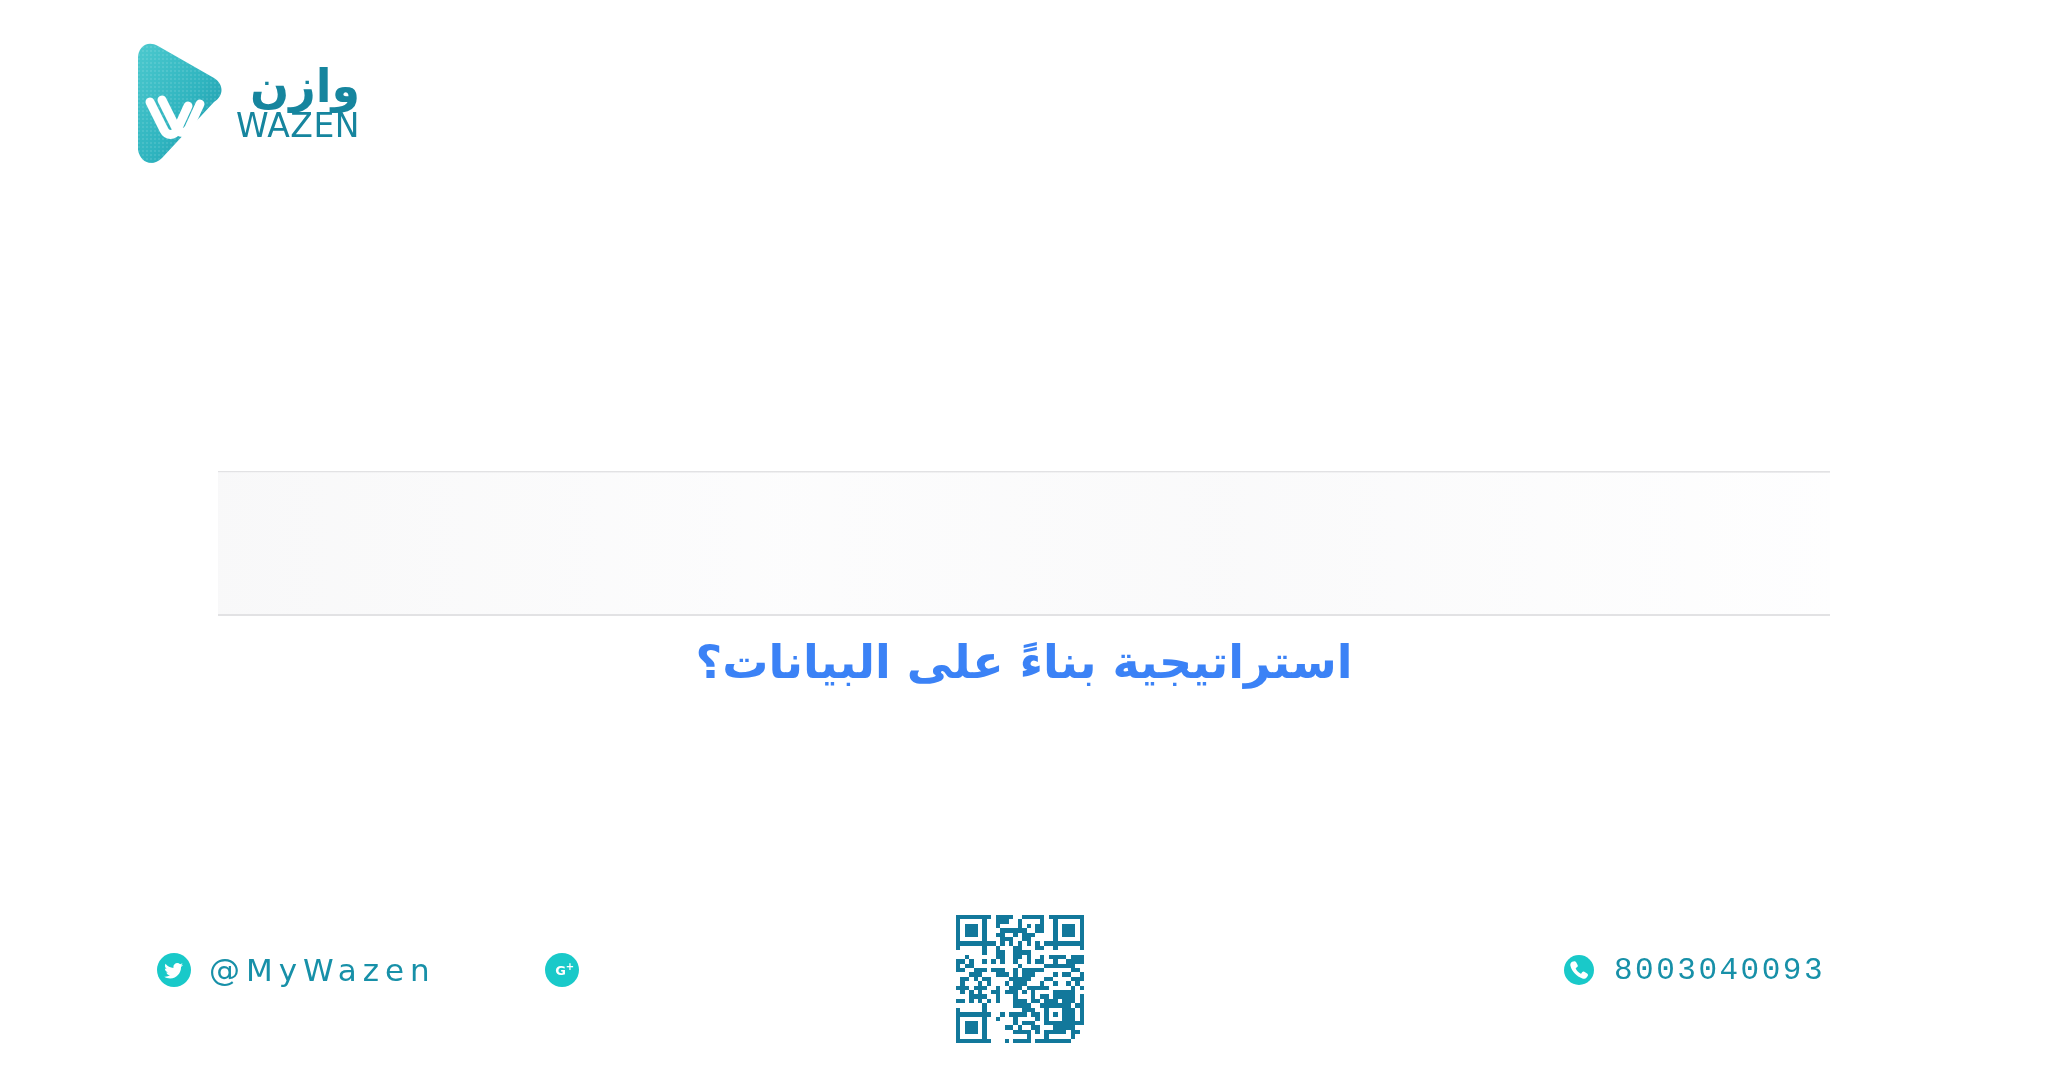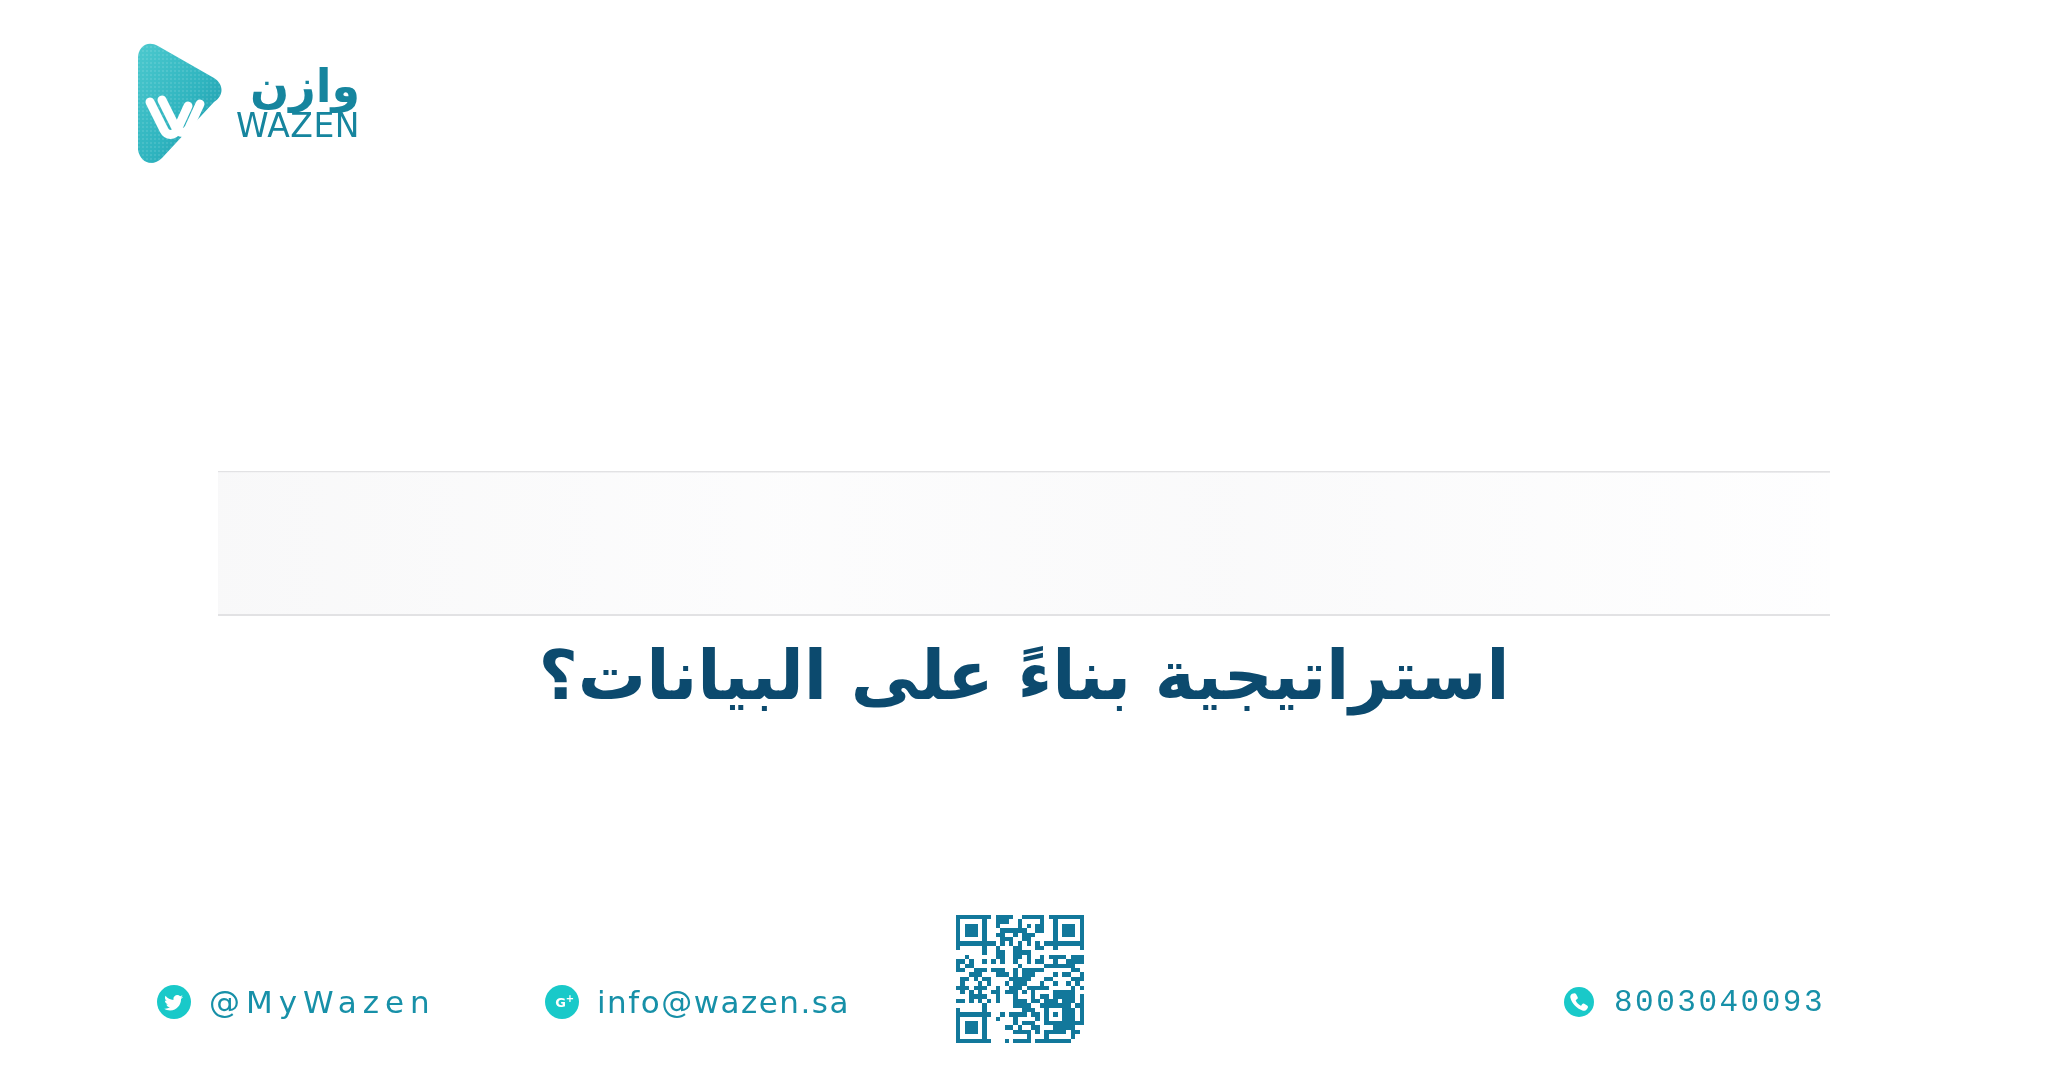--- a/index.html
+++ b/index.html
@@ -117,39 +117,39 @@
     white-space: nowrap;
     line-height: 1.2;
   }
   .sub-line-1 {
     top: 488px;
     font-size: 62px;
     color: #0E8299;
   }
   .sub-line-2 {
     top: 635px;
-    font-size: 68px;
-    color: #0c4a6e;
+    font-size: 46px;
+    color: #3b82f6;
   }
 
   
   .qr-wrap {
     position: absolute;
     left: 956px;
     top: 915px;
     width: 128px;
     height: 128px;
   }
   .qr-wrap svg { display:block; width:128px; height:128px; }
 
   
   .footer {
     position: absolute;
     left: 0;
-    top: 978px;
+    top: 946px;
     width: 2048px;
     height: 60px;
     direction: ltr;
   }
   .contact {
     position: absolute;
     display: flex;
     align-items: center;
     gap: 16px;
     height: 48px;
@@ -663,21 +663,20 @@
     </div>
 
     <div class="contact contact-email">
       <span class="ico">
         <svg width="38" height="38" viewBox="0 0 38 38" xmlns="http://www.w3.org/2000/svg">
           <circle cx="19" cy="19" r="17" fill="#19C9C9"></circle>
           <text x="17.5" y="24" font-family="DejaVu Sans, sans-serif" font-size="13" font-weight="700" fill="#ffffff" text-anchor="middle">G</text>
           <text x="27" y="19" font-family="DejaVu Sans, sans-serif" font-size="10" font-weight="700" fill="#ffffff" text-anchor="middle">+</text>
         </svg>
       </span>
-      <span class="c-label tight">info@wazen.sa</span>
     </div>
 
 
     <div class="contact contact-phone">
       <span class="ico">
         <svg width="38" height="38" viewBox="0 0 38 38" xmlns="http://www.w3.org/2000/svg">
           <circle cx="19" cy="19" r="15" fill="#19C9C9"></circle>
           <path d="M13.5 10.5c.9-.6 2 -.3 2.5.6l1.6 2.8c.4.8.2 1.7-.5 2.2l-1.1.8c-.3.2-.4.6-.2.9 1 1.9 2.6 3.6 4.6 4.8.3.2.7.1.9-.2l.8-1.1c.5-.7 1.5-.9 2.2-.5l2.8 1.6c.9.5 1.2 1.7.6 2.5l-.9 1.3c-1 1.4-2.8 2-4.4 1.4-2.9-1-5.5-2.7-7.6-5-2.1-2.2-3.6-4.9-4.4-7.8-.4-1.6.3-3.2 1.7-4.1z" fill="#ffffff"></path>
         </svg>
       </span>

